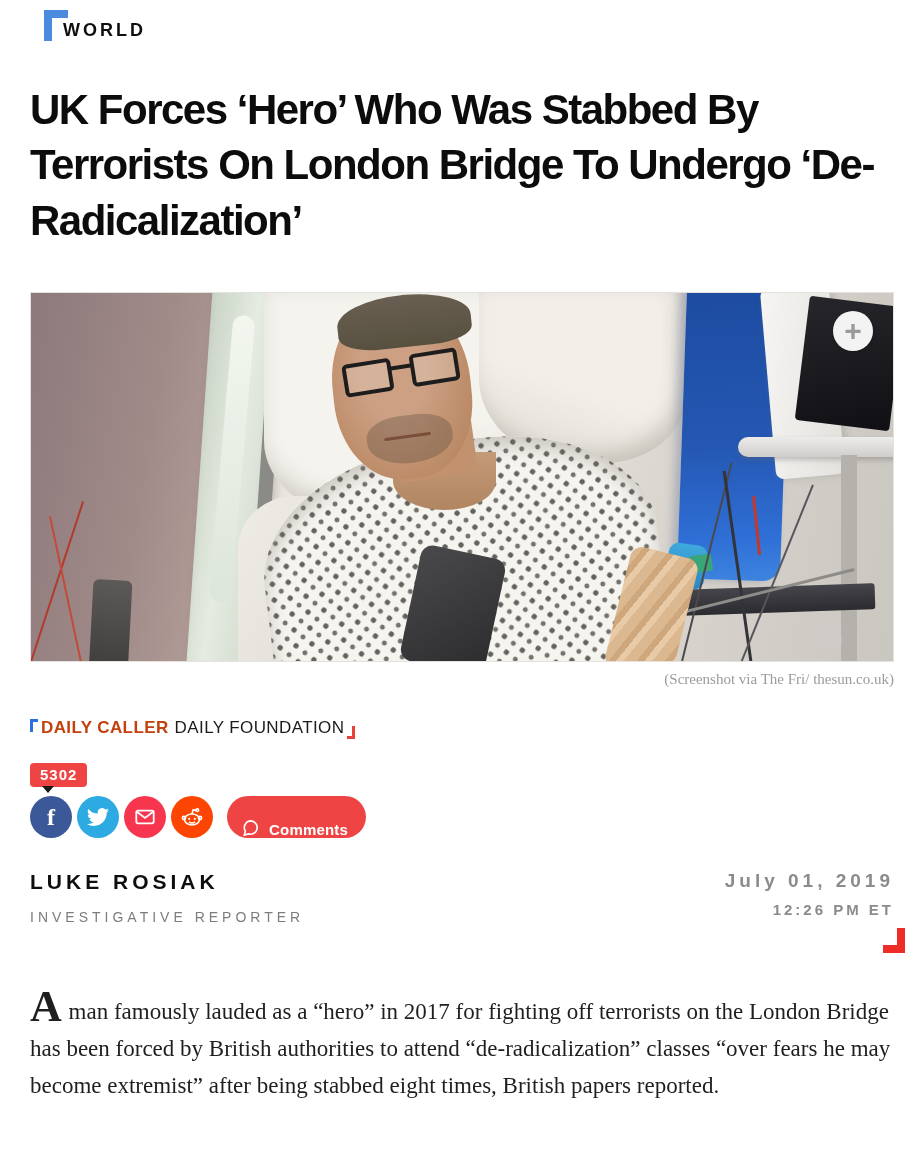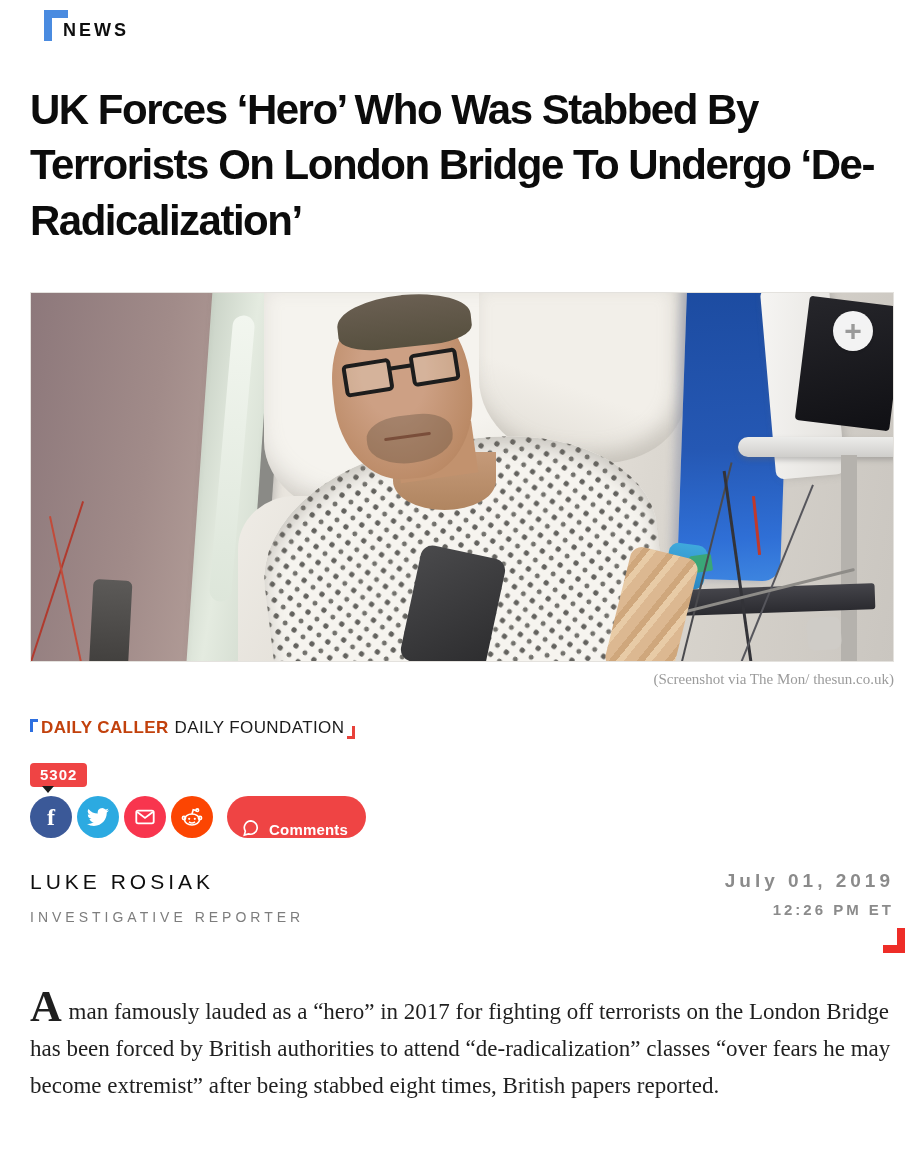--- a/index.html
+++ b/index.html
@@ -159,21 +159,21 @@
   .sbtn-tw { background:#2caae1; }
   .sbtn-em { background:#f8354e; }
   .sbtn-rd { background:#fc4502; }
   .sbtn-comments { width:auto; border-radius:21px; background:#ef4444; color:#fff;
     padding:0 18px 0 14px; margin-left:9px;align-items:flex-end; }
   .sbtn-comments .cmt-label { font-size:15px; font-weight:700; margin-left:8px;
     letter-spacing:.2px; }
 
   
   .byline-row { margin-top:32px; display:flex; justify-content:space-between; position:relative; }
-  .author { font-size:21px; font-weight:400; letter-spacing:4px; color:#0e0e0e; }
+  .author { font-size:21px; font-weight:700; letter-spacing:4px; color:#0e0e0e; }
   .role { margin-top:15px; font-size:14px; letter-spacing:4px; color:#7d7d7d; }
   .dateline { text-align:right; }
   .date { font-size:19px; font-weight:700; letter-spacing:4px; color:#8b8b8b; }
   .time { margin-top:9px; font-size:15px; font-weight:700; letter-spacing:3px; color:#8b8b8b;text-align:right; }
   .bracket-close-red { position:absolute; right:-11px; top:58px; width:22px; height:25px;
     border-bottom:8px solid #ee2d28; border-right:8px solid #ee2d28; }
 
   
   .article-body { margin-top:60px; font-family:"Liberation Serif", serif;
     font-size:23px; line-height:1.6; color:#1f1f1f; padding-bottom:30px; }
@@ -181,21 +181,21 @@
     letter-spacing:1px; }
 </style>
 </head>
 <body>
 
 <div class="content">
 
   
   <div class="category-wrap">
     <div class="bracket-open-blue"></div>
-    <a class="category-label">NEWS</a>
+    <a class="category-label">WORLD</a>
   </div>
 
   
   <h1 class="headline">
     <span>UK Forces ‘Hero’ Who Was Stabbed By</span>
     <span>Terrorists On London Bridge To Undergo ‘De-</span>
     <span>Radicalization’</span>
   </h1>
 
   
@@ -239,21 +239,21 @@
     </div>
     <div class="ph-mouth"></div>
     <div class="ph-cuff"></div>
     <div class="ph-bandage"></div>
     <button class="expand-btn">
       <span class="expand-plus">+</span>
     </button>
   </div>
 
   
-  <div class="credit">(Screenshot via The Mon/ thesun.co.uk)</div>
+  <div class="credit">(Screenshot via The Fri/ thesun.co.uk)</div>
 
   
   <a class="dcnf">
     <span class="dcnf-bracket-open"></span>
     <span class="dcnf-bold">DAILY CALLER</span>
     <span class="dcnf-reg">DAILY FOUNDATION</span>
     <span class="dcnf-bracket-close"></span>
   </a>
 
   

